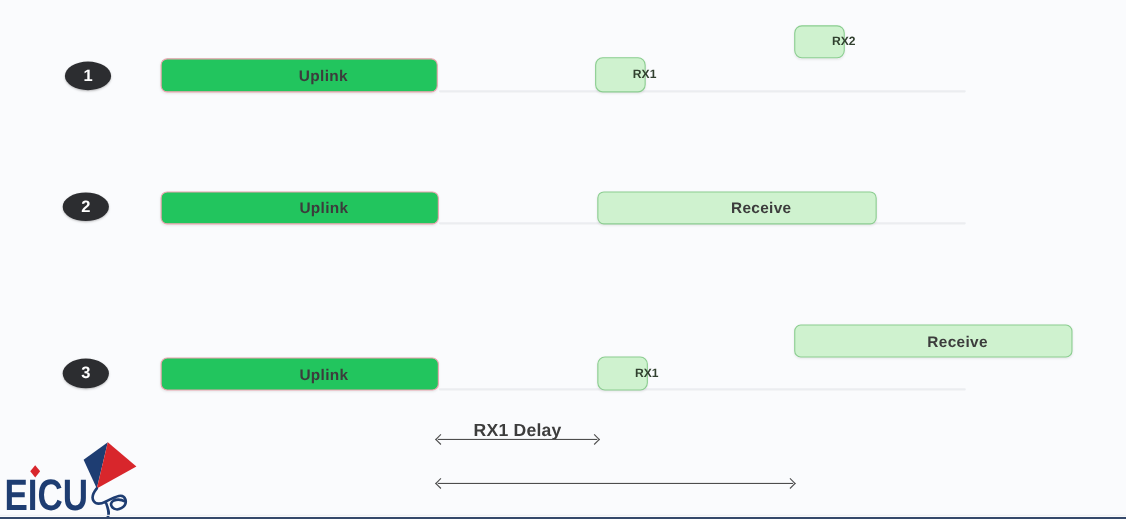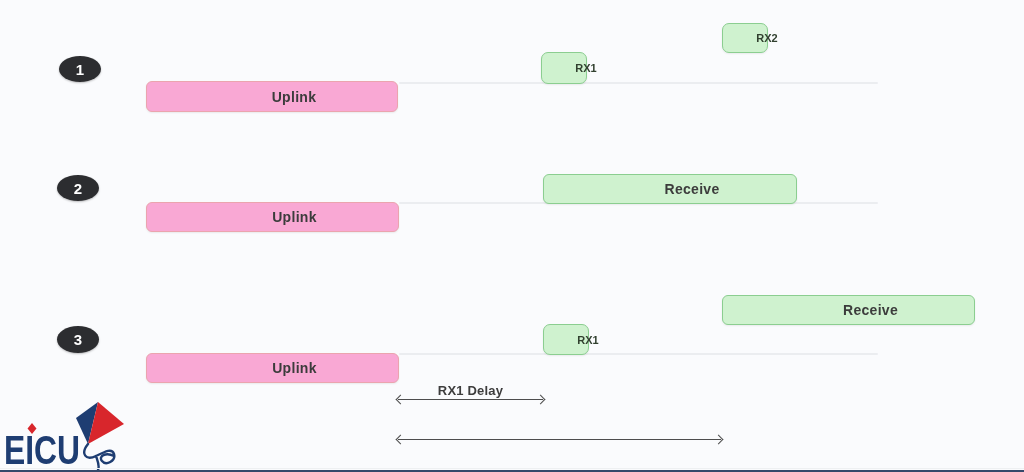--- a/index.html
+++ b/index.html
@@ -29,21 +29,21 @@
   
   .box{
     position:absolute;
     border-radius:6px;
     display:flex;align-items:center;justify-content:center;
     font-size:14px;font-weight:600;letter-spacing:.3px;color:#3c3c3c;
     box-shadow:0 1px 2px rgba(0,0,0,.07);
     box-sizing:border-box;
     padding-left:44px;
   }
-  .pink{background:#f9a8d4;border:1.5px solid #eba4ae;margin-top:28px;}
+  .pink{background:#22c55e;border:1.5px solid #eba4ae;}
   .green{background:#cff2cf;border:1.5px solid #8bce90;}
   .box.small{font-size:11px;font-weight:600;letter-spacing:0;border-radius:7px;color:#31402f;}
   
   .arrow{
     position:absolute;height:0;
     border-top:1.6px solid #4d4d4d;
   }
   .arrow::before,.arrow::after{
     content:"";position:absolute;width:7px;height:7px;top:-3.6px;box-sizing:border-box;
   }
@@ -53,21 +53,21 @@
     transform:rotate(45deg);
   }
   .arrow::after{
     right:-1px;
     border-right:1.6px solid #4d4d4d;border-top:1.6px solid #4d4d4d;
     transform:rotate(45deg);
   }
   .arrow-label{
     position:absolute;
     text-align:center;
-    font-size:13px;font-weight:600;color:#3d3d3d;letter-spacing:.2px;
+    font-size:16px;font-weight:600;color:#3d3d3d;letter-spacing:.2px;
   }
   
   .logo{position:absolute;left:2px;top:398px;width:132px;height:72px;}
   
   .edge-light{position:absolute;left:0;right:0;bottom:3px;height:1px;background:#eef0f2;}
   .edge-dark{position:absolute;left:0;right:0;bottom:0;height:2.5px;background:#35496b;}
 </style>
 </head>
 <body>
 

